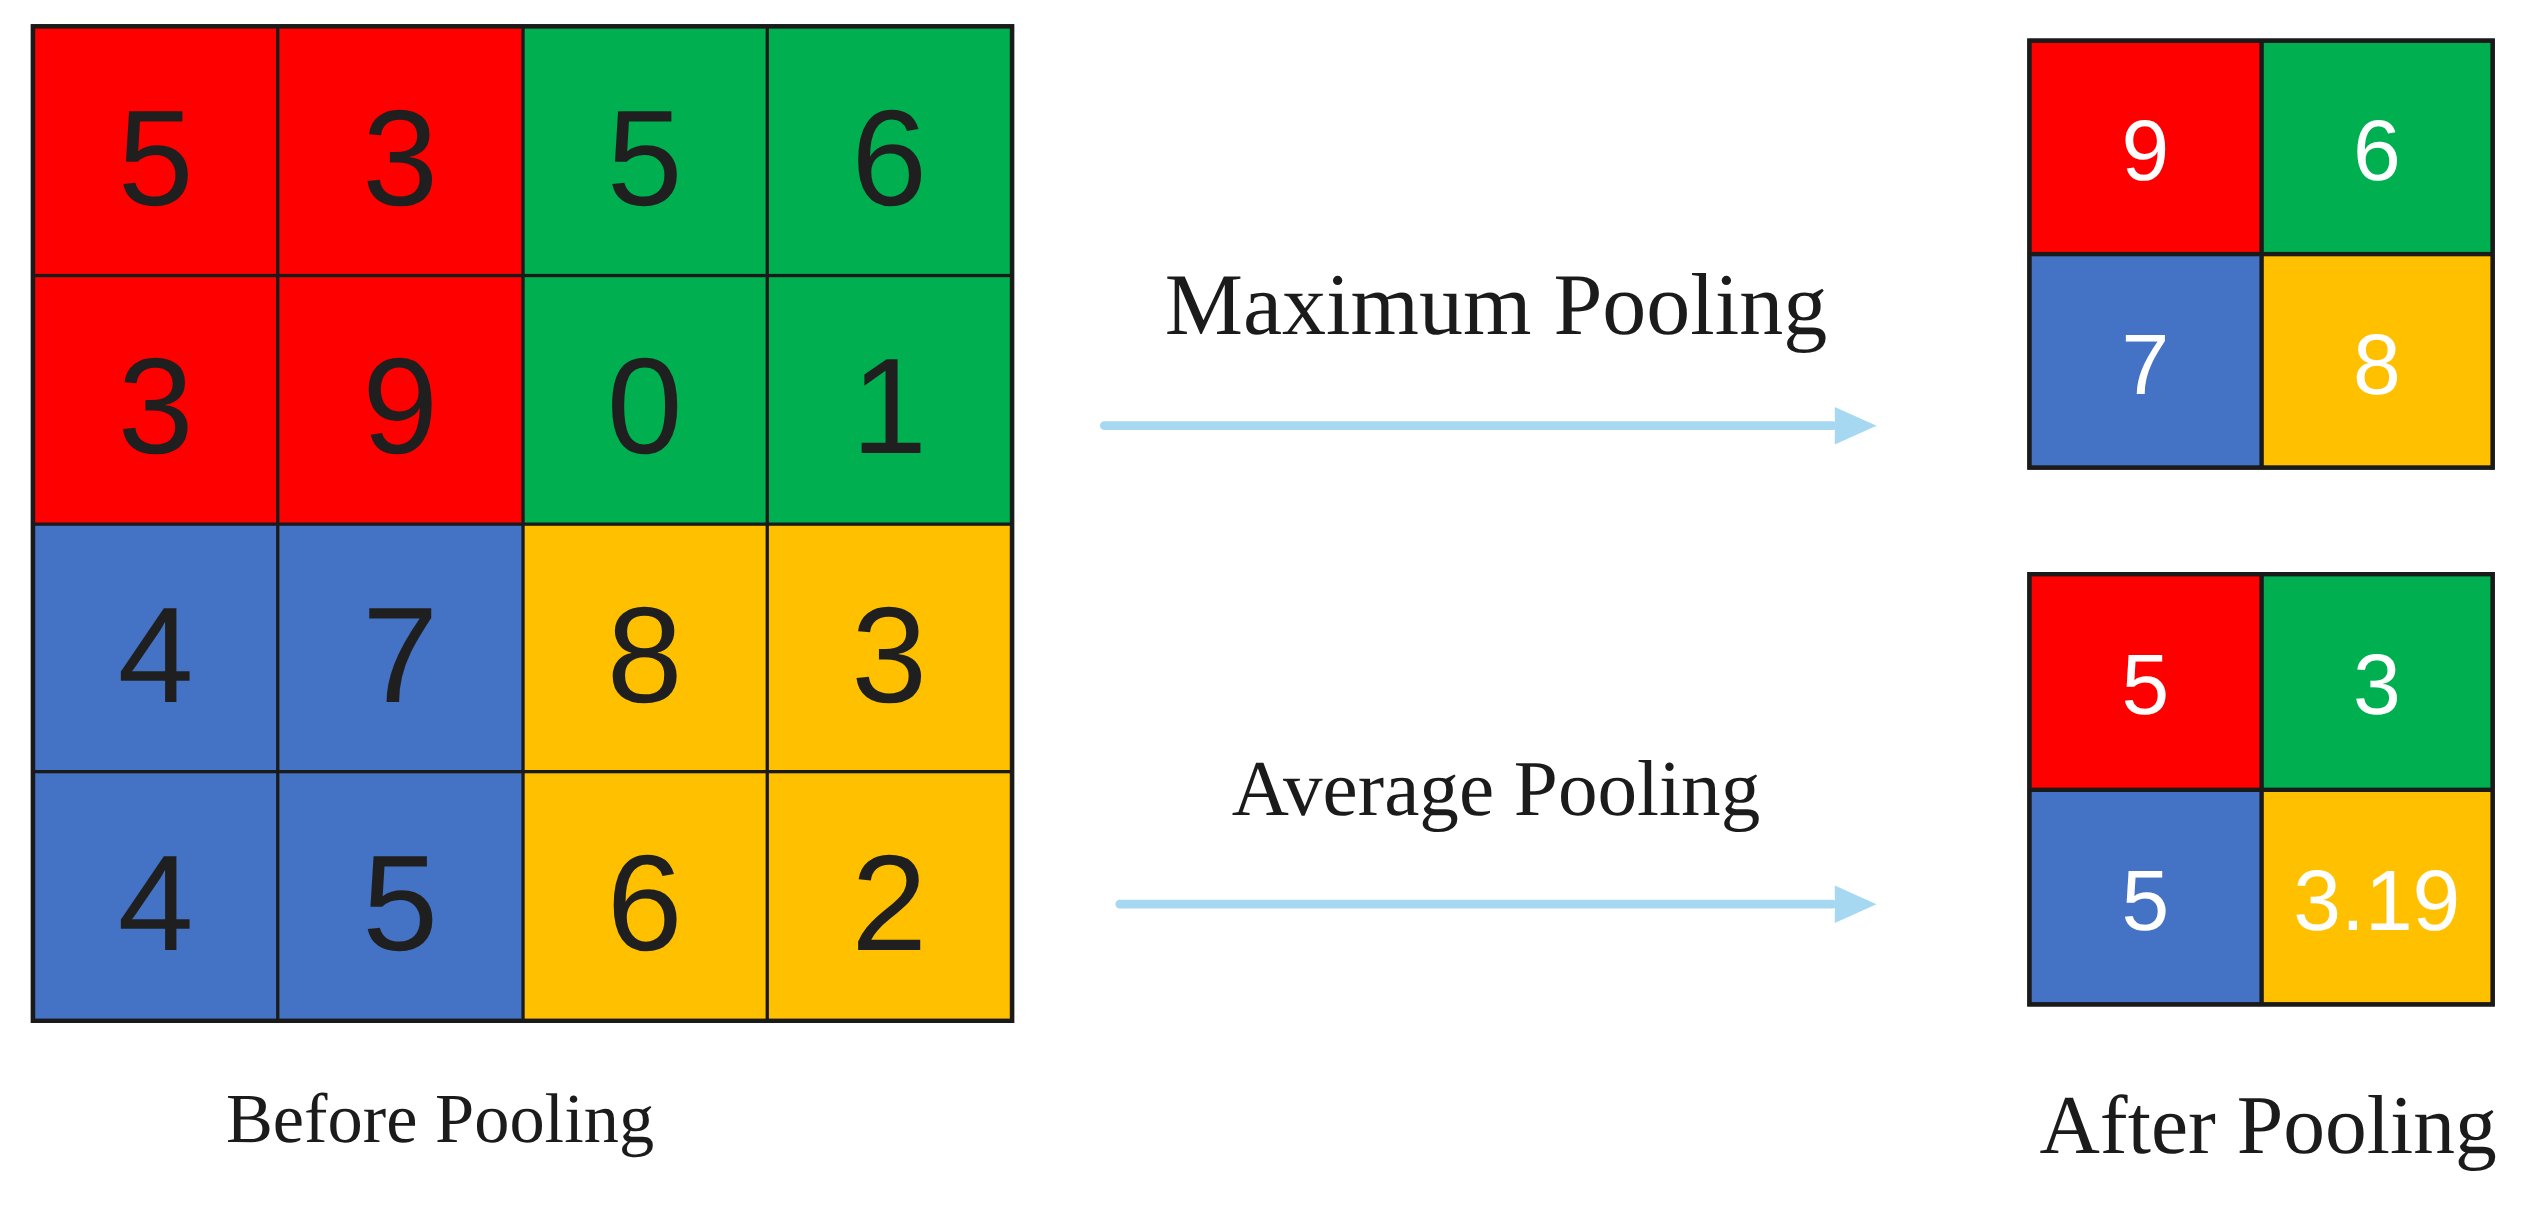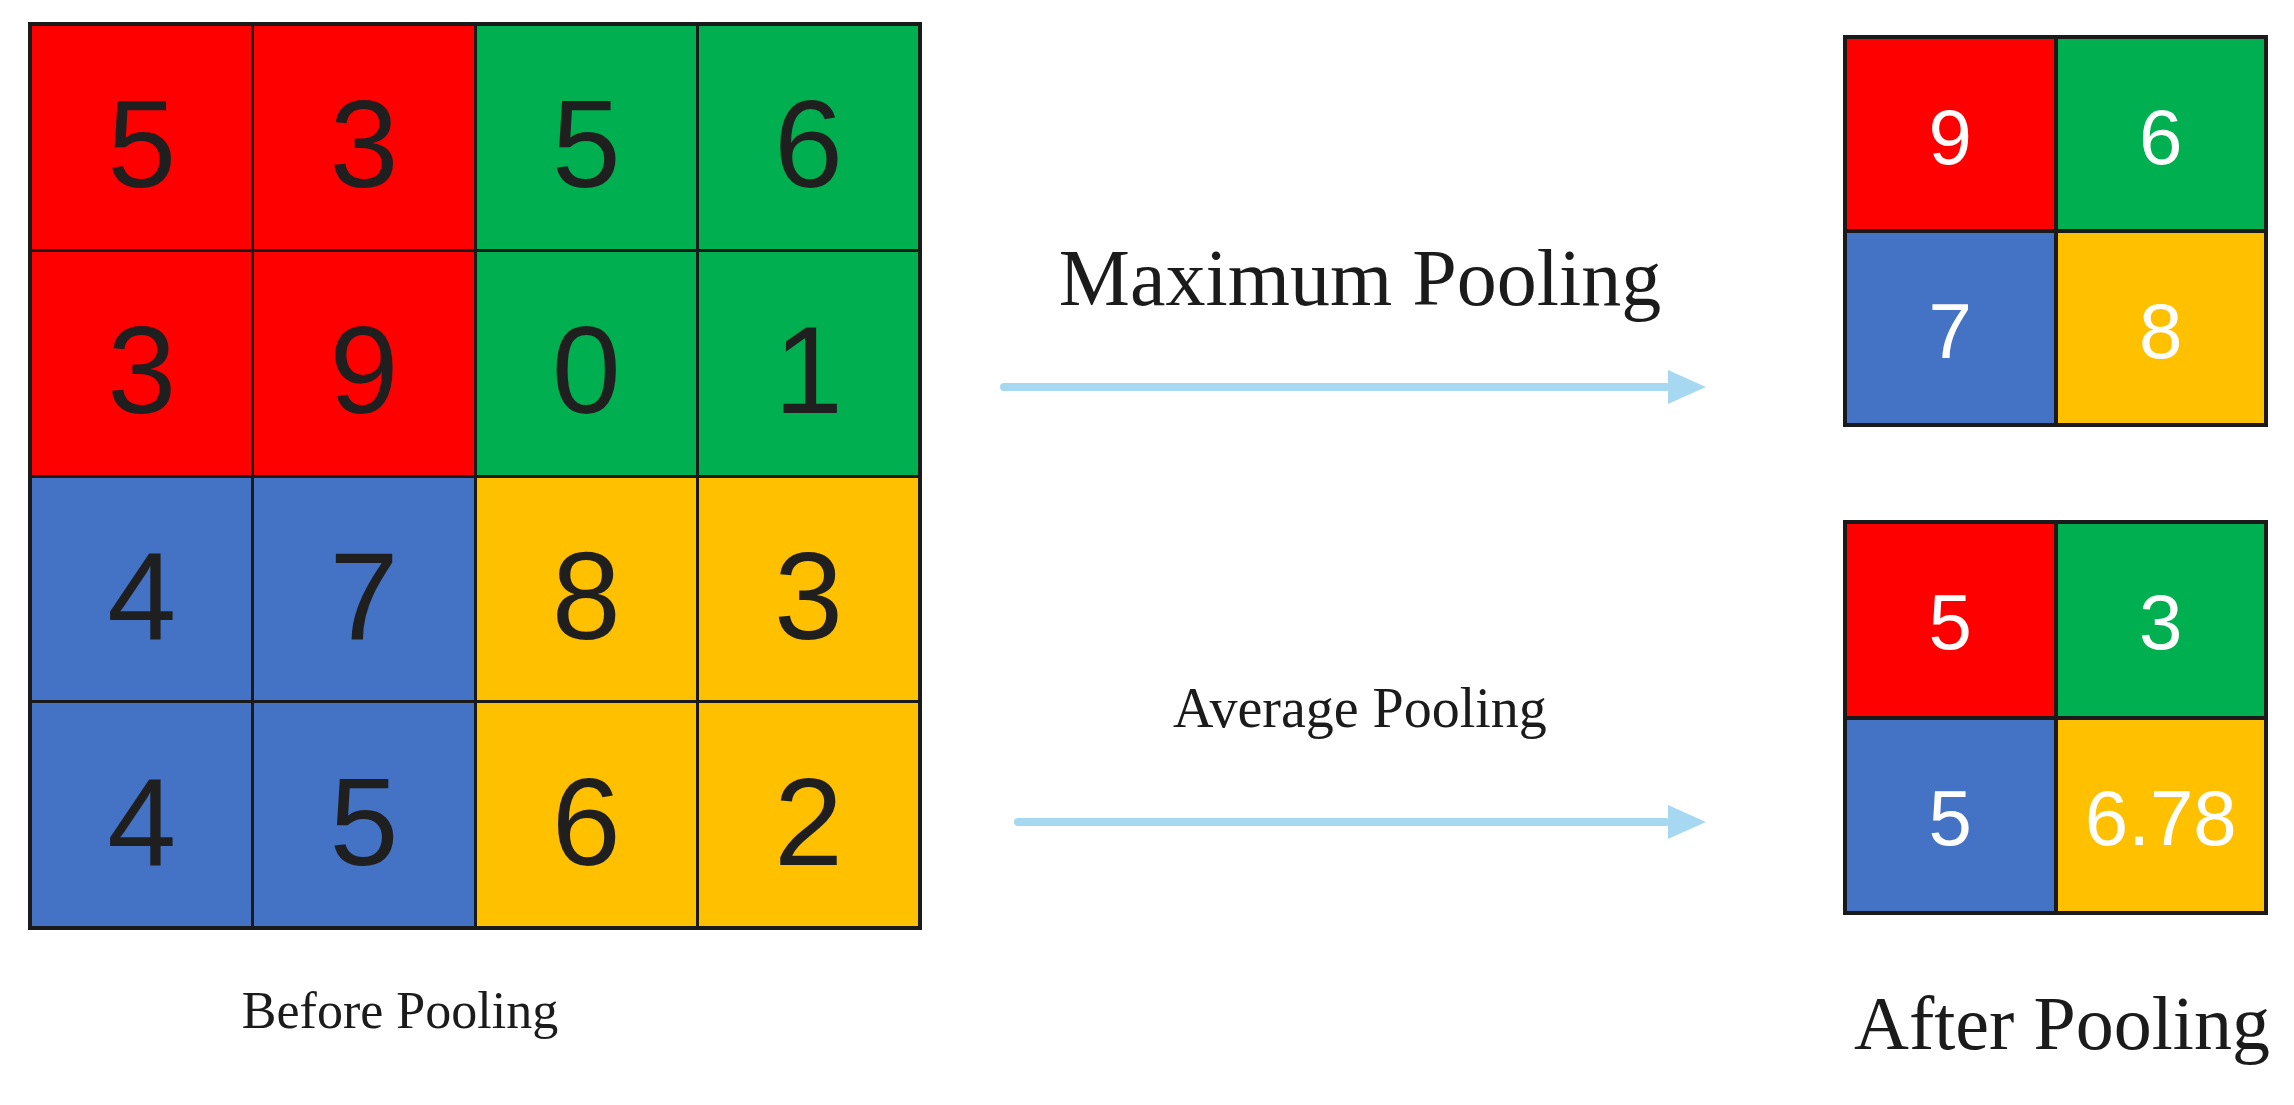--- a/index.html
+++ b/index.html
@@ -14,24 +14,24 @@
   .grid.max-grid{left:1843px;top:35px;width:425px;height:392px;}
   .grid.avg-grid{left:1843px;top:520px;width:425px;height:395px;}
 
   .cell{display:flex;align-items:center;justify-content:center;background:#ccc;}
   .grid.before .cell{font-size:124px;color:#1f1f1f;padding-top:14px;box-sizing:border-box;}
   .grid.after  .cell{font-size:78px;color:#ffffff;padding-top:6px;box-sizing:border-box;}
 
   
   .label{position:absolute;font-family:Liberation Serif, serif;color:#1b1b1b;
          text-align:center;white-space:nowrap;line-height:1.1;}
-  .before-label{left:90px;width:620px;top:982px;font-size:52px;text-align:center;}
+  .before-label{left:90px;width:620px;top:982px;font-size:64px;text-align:center;}
   .after-label{left:1812px;width:500px;top:982px;font-size:76px;}
   .max-label{left:1005px;width:710px;top:234px;font-size:80px;}
-  .avg-label{left:1005px;width:710px;top:678px;font-size:56px;}
+  .avg-label{left:1005px;width:710px;top:678px;font-size:72px;}
 
   
   .arrow{position:absolute;display:flex;align-items:center;height:36px;color:#A6D9F1;}
   .max-arrow{left:1000px;top:369px;width:706px;}
   .avg-arrow{left:1014px;top:804px;width:692px;}
   .arrow-line{flex:1;height:8px;background:currentColor;border-radius:4px;}
   .arrow-head{width:0;height:0;border-top:17px solid transparent;border-bottom:17px solid transparent;
               border-left:38px solid currentColor;margin-left:-2px;}
 </style>
 </head>
@@ -75,17 +75,17 @@
     <div class="cell" style="background-color: rgb(255, 0, 0);">9</div>
     <div class="cell" style="background-color: rgb(0, 176, 80);">6</div>
     <div class="cell" style="background-color: rgb(68, 114, 196);">7</div>
     <div class="cell" style="background-color: rgb(255, 192, 0);">8</div>
   </div>
 
   <div class="grid after avg-grid">
     <div class="cell" style="background-color: rgb(255, 0, 0);">5</div>
     <div class="cell" style="background-color: rgb(0, 176, 80);">3</div>
     <div class="cell" style="background-color: rgb(68, 114, 196);">5</div>
-    <div class="cell" style="background-color: rgb(255, 192, 0);">6.78</div>
+    <div class="cell" style="background-color: rgb(255, 192, 0);">3.19</div>
   </div>
   <div class="label after-label">After Pooling</div>
 
 </div>
 
 </body></html>

